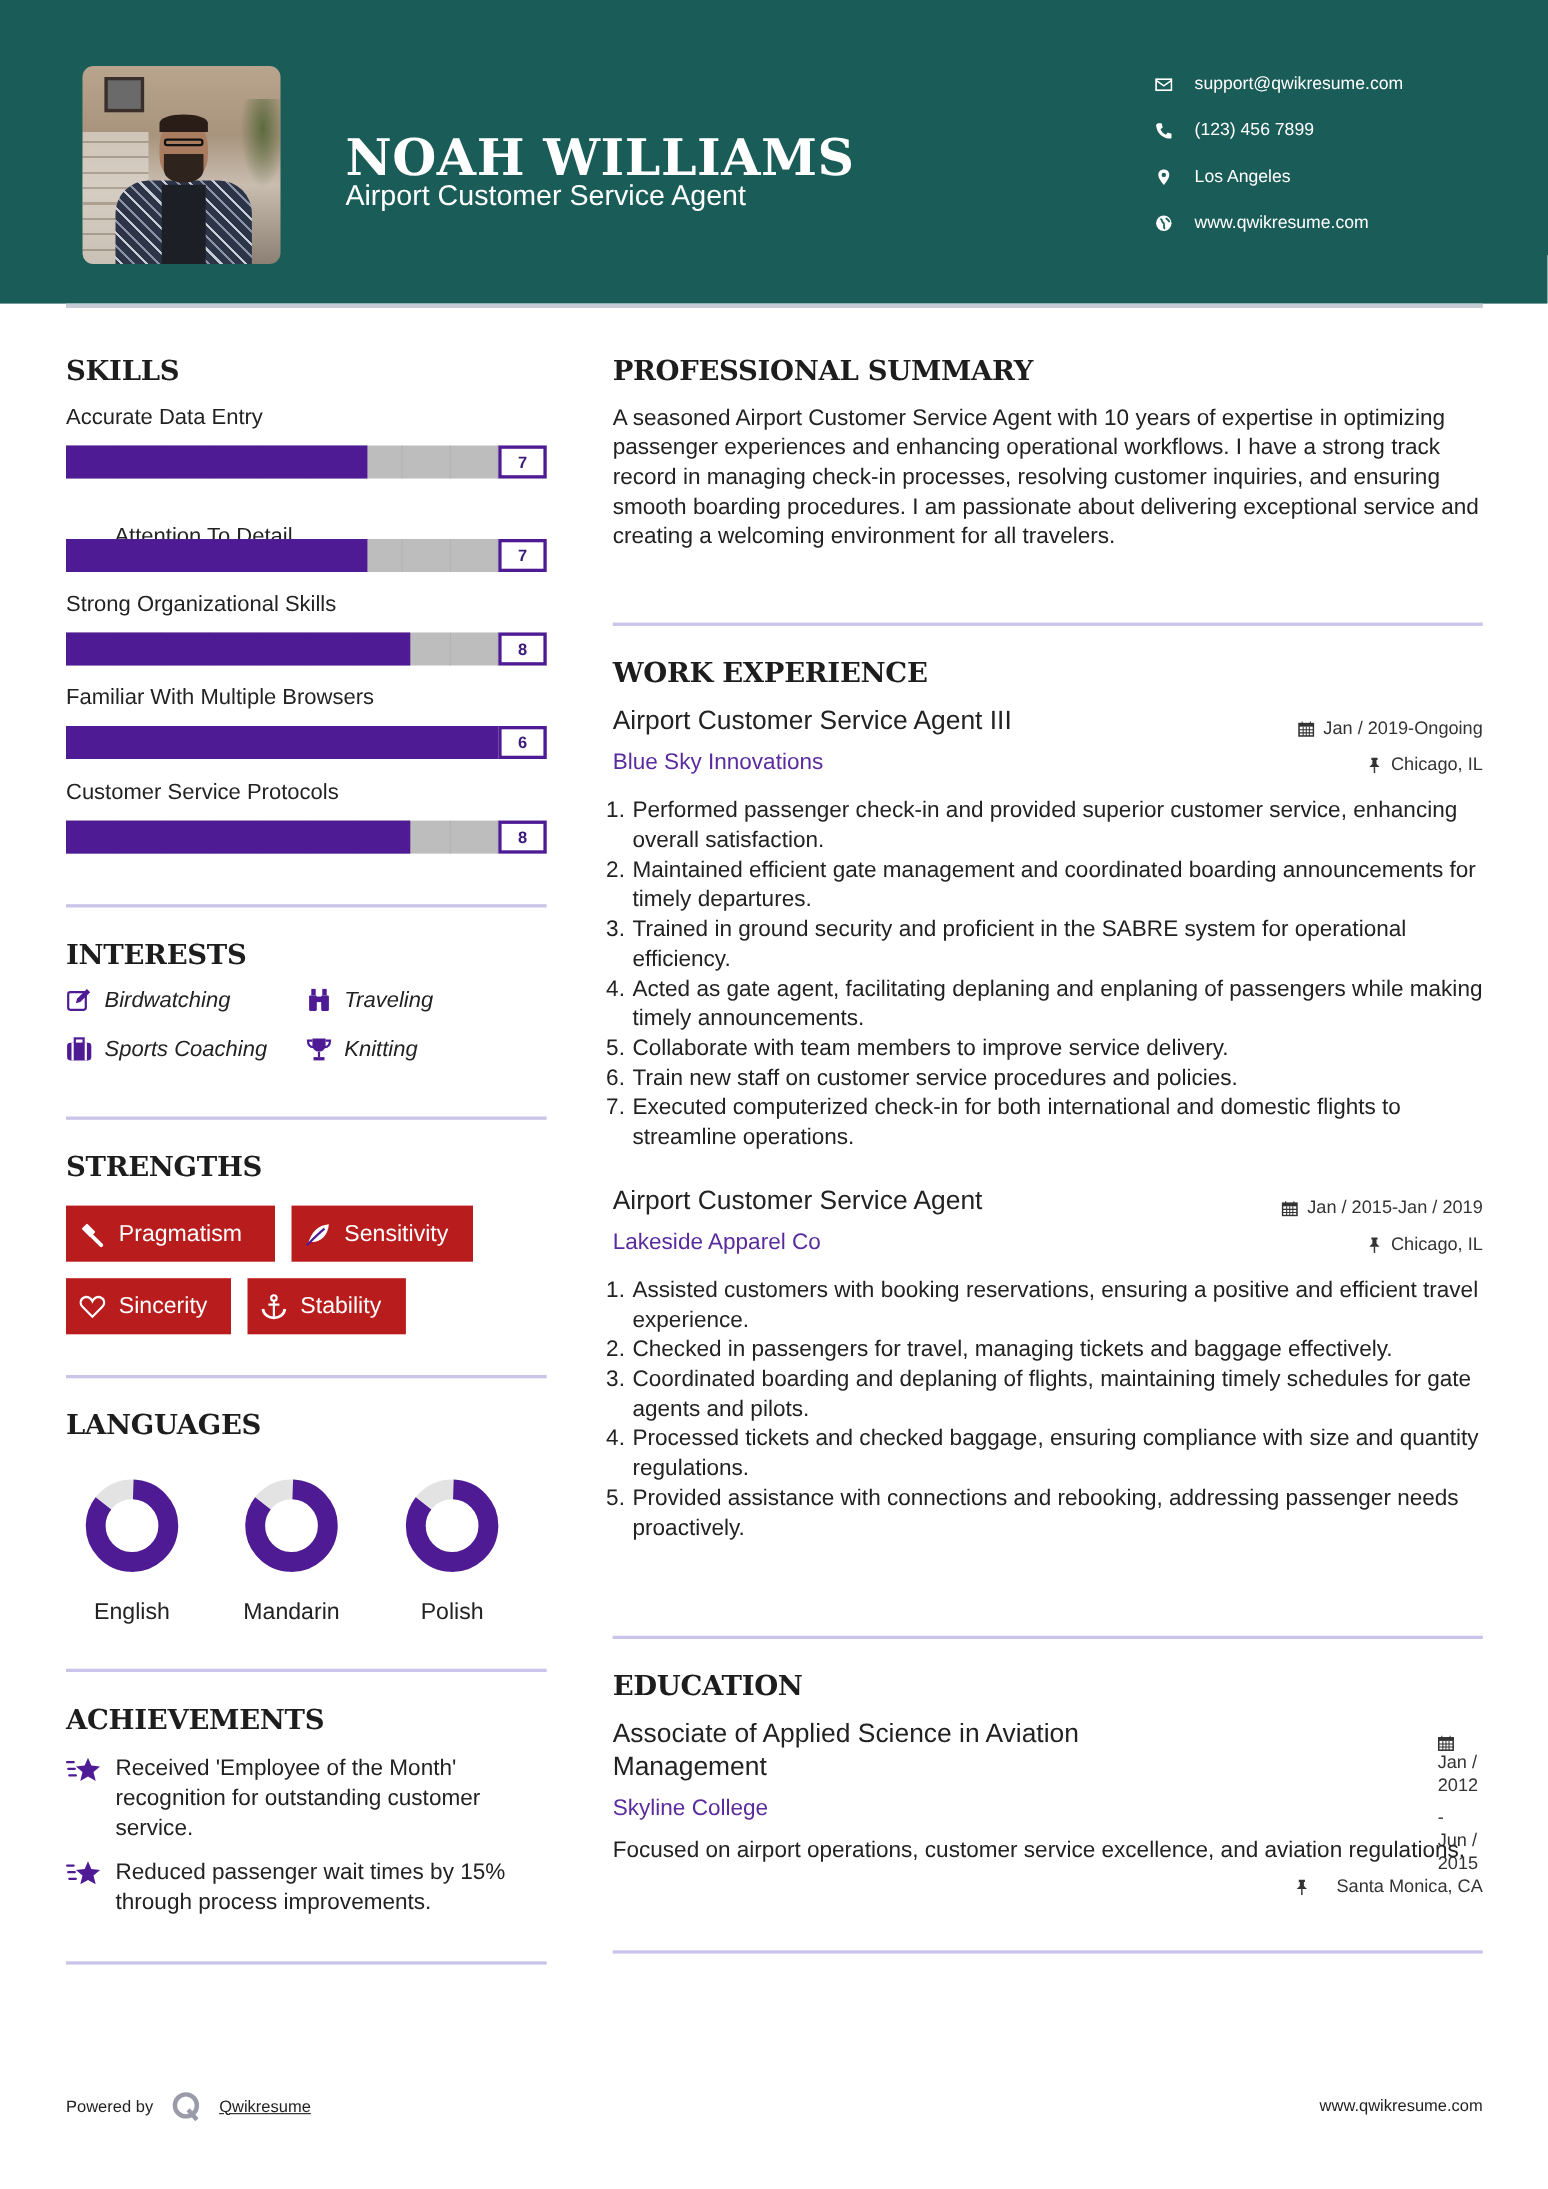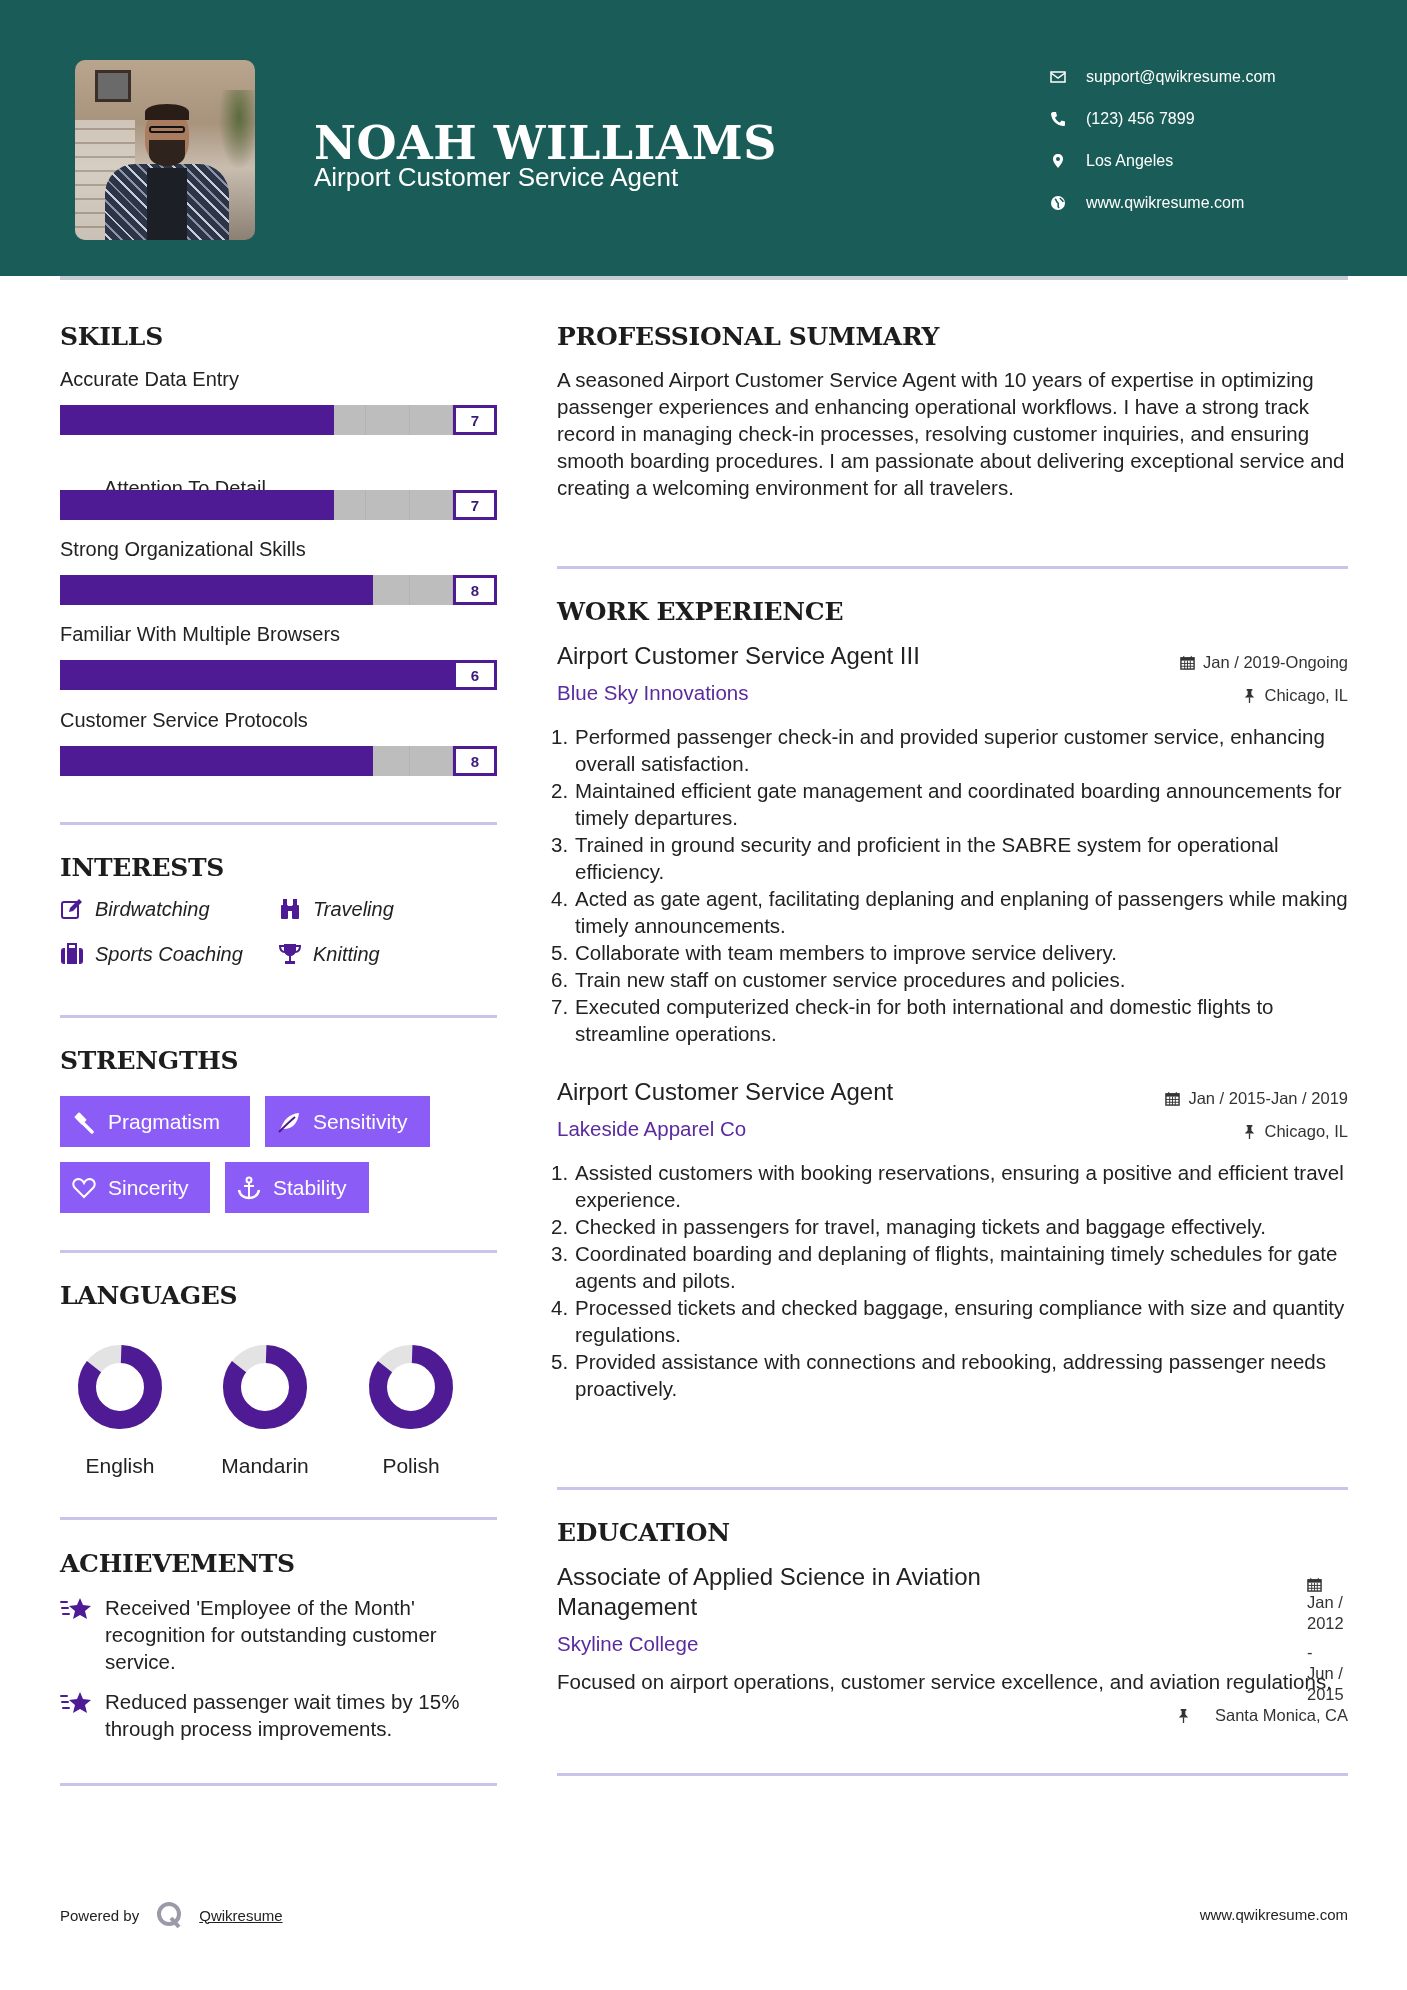--- a/index.html
+++ b/index.html
@@ -36,21 +36,21 @@
   .skill-label { position: absolute; left: 60px; font-size: 20px; color: #222; }
   .skill-bar { position: absolute; left: 60px; width: 437px; height: 30px; background: #bdbdbd; display: flex; }
   .skill-bar .seg { flex: 1; height: 100%; border-right: 1px solid #b3b3b3; }
   .skill-bar .fill { position: absolute; left: 0; top: 0; height: 100%; background: #4e1b95; }
   .skill-bar .badge { position: absolute; right: 0; top: 0; width: 44px; height: 30px; background: #fff; border: 3px solid #4e1b95;
     color: #3c1a78; font-weight: bold; font-size: 15px; display: flex; align-items: center; justify-content: center; }
 
   .interest { position: absolute; display: flex; align-items: center; font-size: 20px; color: #222; font-style: italic; }
   .interest svg { width: 24px; height: 24px; margin-right: 11px; }
 
-  .tag { position: absolute; height: 51px; background: #8b5cf6; color: #fff; font-size: 21px; display: flex; align-items: center; padding: 0 14px 0 12px; }
+  .tag { position: absolute; height: 51px; background: #b91c1c; color: #fff; font-size: 21px; display: flex; align-items: center; padding: 0 14px 0 12px; }
   .tag svg { width: 24px; height: 24px; margin-right: 12px; }
 
   .lang { position: absolute; width: 120px; text-align: center; }
   .lang svg { width: 90px; height: 90px; display: block; margin: 0 auto; }
   .lang .lbl { font-size: 21px; color: #222; margin-top: 22px; }
 
   .ach { position: absolute; left: 60px; width: 440px; display: flex; font-size: 20.5px; line-height: 27px; color: #222; }
   .ach svg { flex: 0 0 32px; width: 32px; height: 26px; margin-right: 13px; margin-top: 2px; }
 
   .summary { position: absolute; left: 557px; top: 366px; width: 795px; font-size: 20.5px; line-height: 27px; color: #222; }

